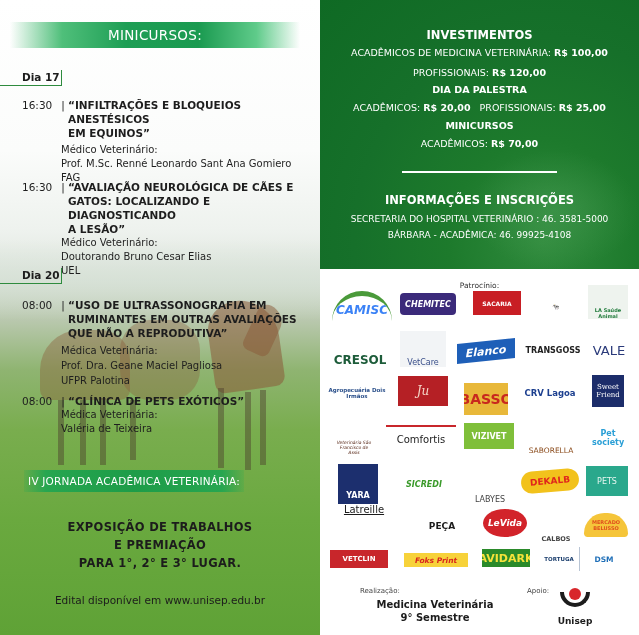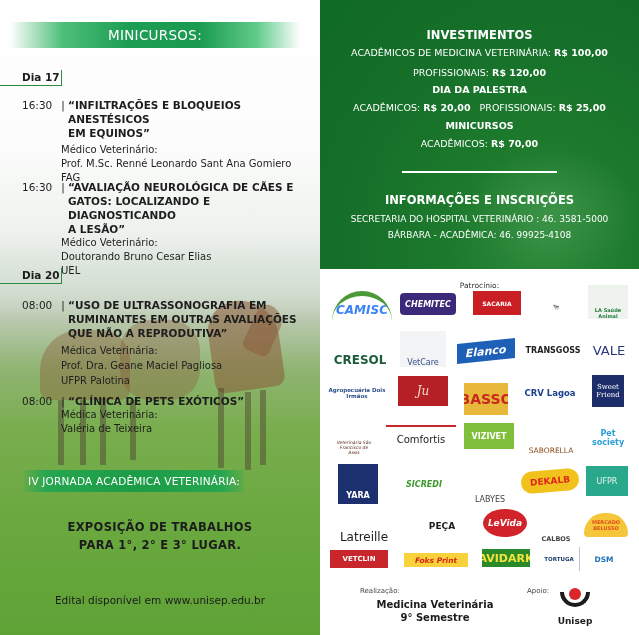--- a/index.html
+++ b/index.html
@@ -164,20 +164,21 @@
       <div>Valéria de Teixeira</div>
     </div>
   </div>
 
   <div class="banner-jornada">
     <span>IV JORNADA ACADÊMICA VETERINÁRIA:</span>
   </div>
 
   <div class="expo">
     <div>EXPOSIÇÃO DE TRABALHOS</div>
+    <div>E PREMIAÇÃO</div>
     <div>PARA 1°, 2° E 3° LUGAR.</div>
   </div>
 
   <div class="edital">Edital disponível em www.unisep.edu.br</div>
 </div>
 
 <div class="right">
   <div class="shade"></div>
   <div class="line hd" style="top:28px;">INVESTIMENTOS</div>
   <div class="line" style="top:46px;">
@@ -224,23 +225,23 @@
   <div class="logo" style="left:14px;top:150px;width:40px;height:36px;color:#5a2a1a;font-size:4.5px;font-style:italic;font-weight:normal;align-items:flex-end;">Veterinária São Francisco de Assis</div>
   <div class="logo" style="left:66px;top:156px;width:70px;height:26px;color:#222;font-size:10px;font-weight:normal;border-top:2px solid #c8262b;">Comfortis</div>
   <div class="logo" style="left:144px;top:154px;width:50px;height:26px;background:#7fbf3a;color:#fff;font-size:8px;">VIZIVET</div>
   <div class="logo" style="left:205px;top:150px;width:52px;height:36px;color:#8a4a1a;font-size:7.5px;font-weight:normal;align-items:flex-end;">SABORELLA</div>
   <div class="logo" style="left:268px;top:154px;width:40px;height:30px;color:#2a9fd6;font-size:8px;">Pet society</div>
 
   <div class="logo" style="left:18px;top:195px;width:40px;height:40px;background:#1c2f6e;color:#fff;font-size:8px;align-items:flex-end;padding-bottom:4px;">YARA</div>
   <div class="logo" style="left:72px;top:205px;width:64px;height:20px;color:#3a9a2a;font-size:8px;font-style:italic;">SICREDI</div>
   <div class="logo" style="left:150px;top:195px;width:40px;height:40px;color:#444;font-size:8px;font-weight:normal;align-items:flex-end;">LABYES</div>
   <div class="logo" style="left:201px;top:201px;width:58px;height:22px;background:#f2c21c;color:#e0261c;font-size:9px;border-radius:11px;transform:rotate(-5deg);">DEKALB</div>
-  <div class="logo" style="left:266px;top:197px;width:42px;height:30px;background:#2aa88c;color:#e6f6f0;font-size:8px;font-weight:normal;">UFPR</div>
-
-  <div class="logo" style="left:6px;top:256px;width:76px;height:24px;color:#1c1c1c;font-size:12px;font-weight:normal;">Latreille</div>
+  <div class="logo" style="left:266px;top:197px;width:42px;height:30px;background:#2aa88c;color:#e6f6f0;font-size:8px;font-weight:normal;">PETS</div>
+
+  <div class="logo" style="left:6px;top:228px;width:76px;height:24px;color:#1c1c1c;font-size:10px;font-weight:normal;text-decoration:underline;">Latreille</div>
   <div class="logo" style="left:96px;top:246px;width:52px;height:22px;color:#1c1c1c;font-size:9px;">PEÇA</div>
   <div class="logo" style="left:163px;top:240px;width:44px;height:28px;background:#d2232a;color:#fff;font-size:9px;font-style:italic;border-radius:50%;">LeVida</div>
   <div class="logo" style="left:220px;top:238px;width:32px;height:36px;color:#444;font-size:6.5px;align-items:flex-end;">CALBOS</div>
   <div class="logo" style="left:264px;top:244px;width:44px;height:24px;background:#f5c53a;color:#e0501c;font-size:5px;border-radius:22px 22px 4px 4px;">MERCADO BELUSSO</div>
 
   <div class="logo" style="left:10px;top:281px;width:58px;height:18px;background:#c8262b;color:#fff;font-size:7px;">VETCLIN</div>
   <div class="logo" style="left:84px;top:284px;width:64px;height:14px;background:#f7d23a;color:#d8261c;font-size:7.5px;font-style:italic;">Foks Print</div>
   <div class="logo" style="left:162px;top:280px;width:48px;height:18px;background:#2a8a2a;color:#f5e23a;font-size:11px;">AVIDARK</div>
   <div class="logo" style="left:222px;top:282px;width:34px;height:16px;color:#1c3f6e;font-size:5.5px;">TORTUGA</div>
   <div style="position:absolute;left:259px;top:278px;width:1px;height:24px;background:#b8c4d4;"></div>

